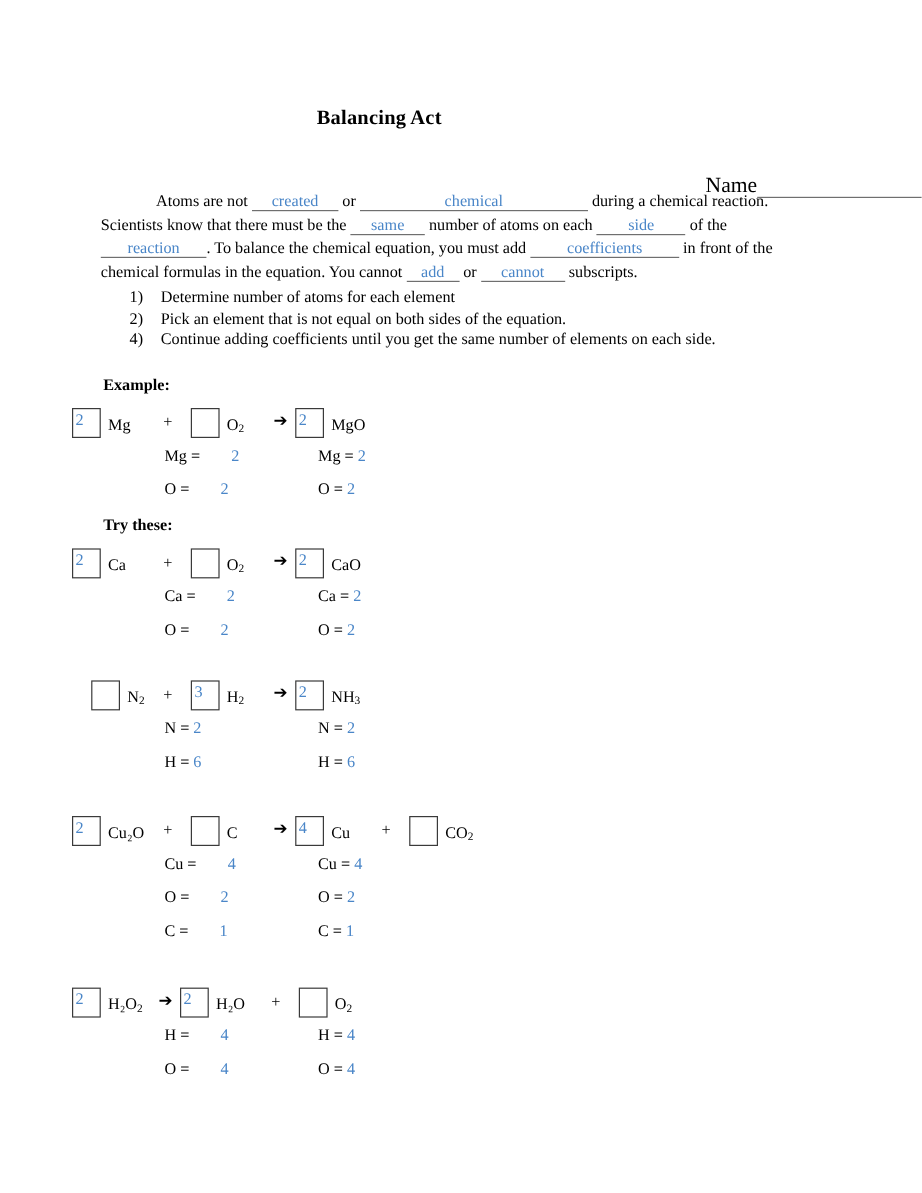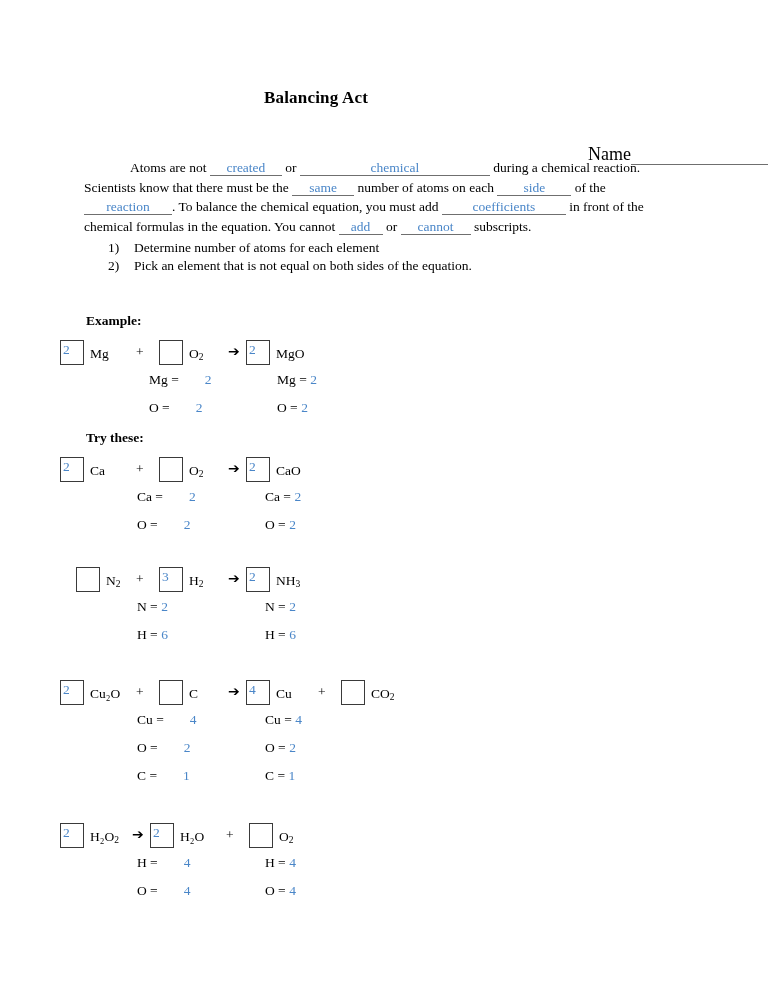--- a/index.html
+++ b/index.html
@@ -179,39 +179,42 @@
     <span>subscripts.</span>
   </div>
 
   <div class="steps">
     <div class="step">
       <span class="num">1)</span><span>Determine number of atoms for each element</span>
     </div>
     <div class="step">
       <span class="num">2)</span><span>Pick an element that is not equal on both sides of the equation.</span>
     </div>
+    <div class="step">
+      <span class="num">4)</span><span>Continue adding coefficients until you get the same number of elements on each side.</span>
+    </div>
   </div>
 
   <div class="sect-head" style="left:86px; top:313px;">Example:</div>
 
   <div class="eqblock" style="top:340px;">
     <div class="eqrow">
       <span class="term" style="left:60px;">
         <span class="cbox"><span class="coef">2</span></span><span class="formula">Mg</span>
       </span>
       <span class="plus" style="left:136px;">+</span>
       <span class="term" style="left:159px;">
         <span class="cbox"><span class="coef"></span></span><span class="formula"><span>O</span><sub>2</sub></span>
       </span>
       <span class="arrow" style="left:228px;">➔</span>
       <span class="term" style="left:246px;">
         <span class="cbox"><span class="coef">2</span></span><span class="formula">MgO</span>
       </span>
     </div>
-    <div class="counts" style="left:12px; top:32px; width:713px; height:62px;">
+    <div class="counts" style="left:0; top:32px; width:713px; height:62px;">
       <div class="count-line" style="left:137px; top:0;">
         <span class="cl-label">Mg =</span><span class="cl-gap"></span><span class="cl-val">2</span>
       </div>
       <div class="count-line" style="left:137px; top:28px;">
         <span class="cl-label">O =</span><span class="cl-gap"></span><span class="cl-val">2</span>
       </div>
       <div class="count-line" style="left:265px; top:0;">
         <span class="cl-label">Mg =</span>&nbsp;<span class="cl-val">2</span>
       </div>
       <div class="count-line" style="left:265px; top:28px;">

